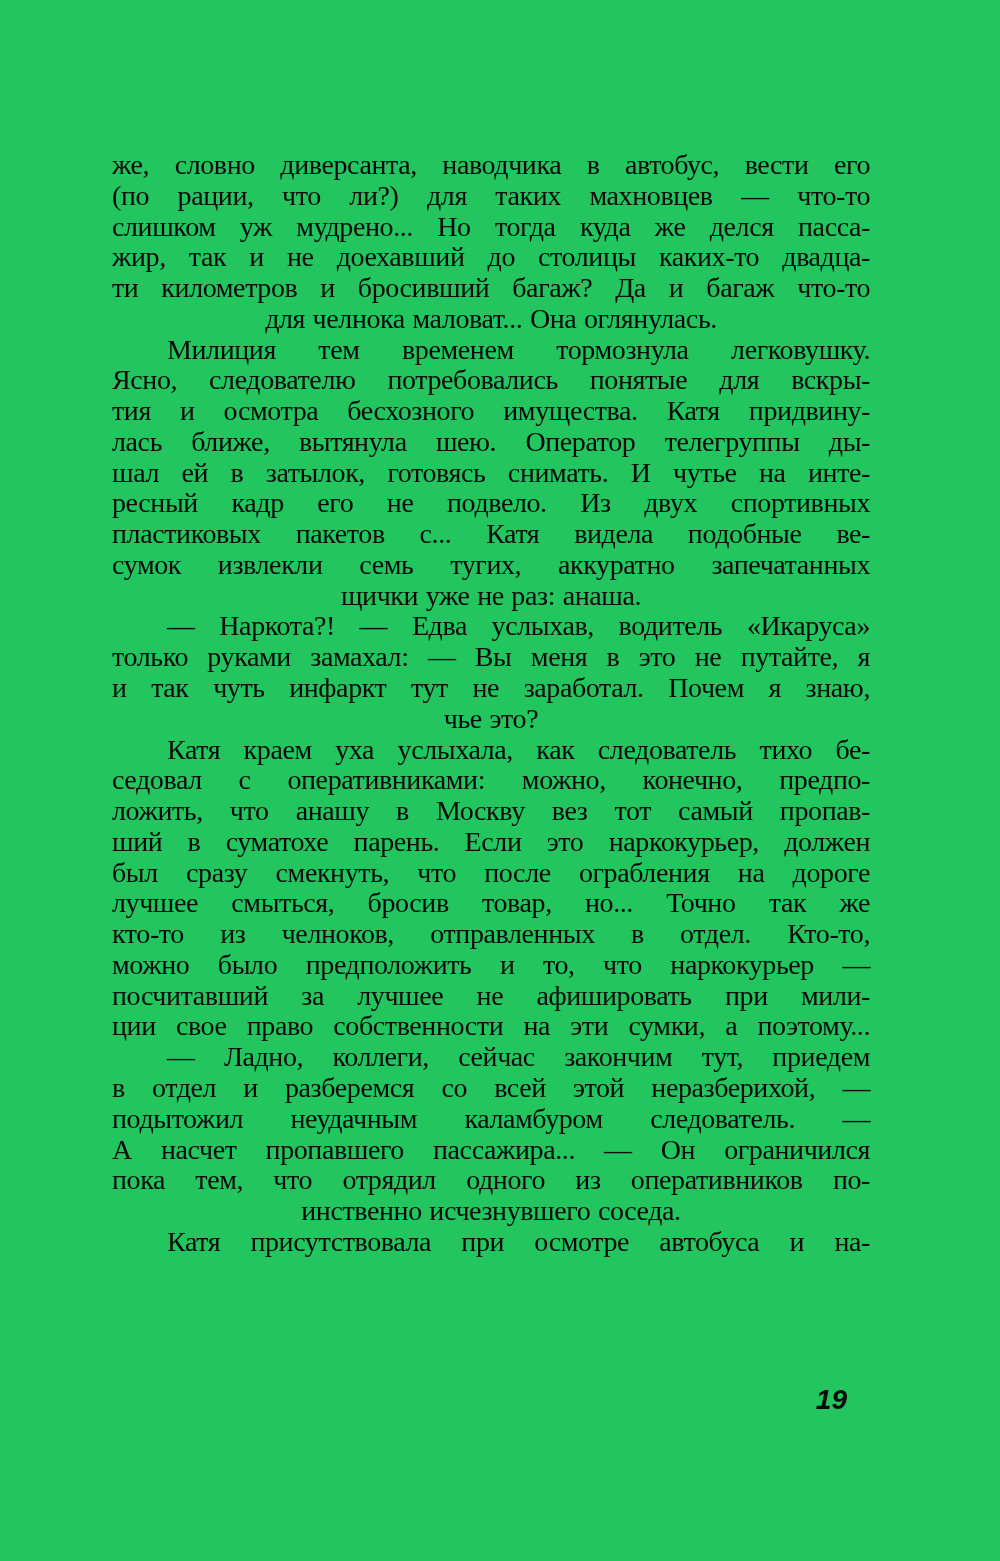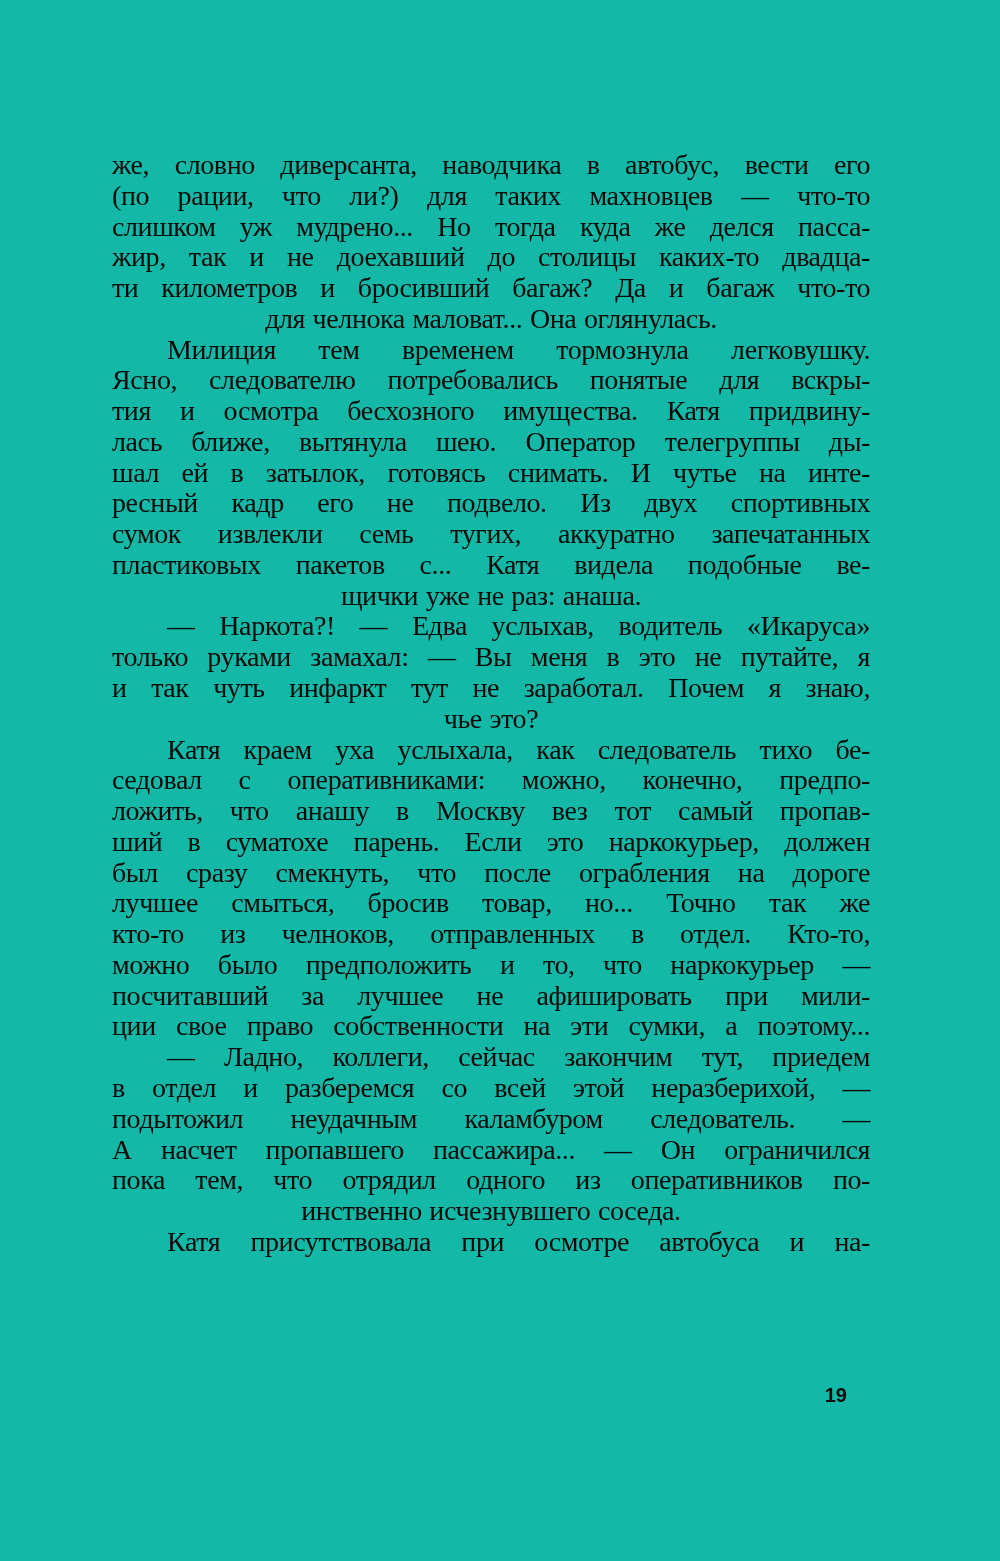--- a/index.html
+++ b/index.html
@@ -4,21 +4,21 @@
 <style>
   html, body {
     margin: 0;
     padding: 0;
     background: #ffffff;
   }
   .book-page {
     position: relative;
     width: 1000px;
     height: 1561px;
-    background: #14b8a6;
+    background: #22c55e;
     overflow: hidden;
     font-family: "Liberation Serif", serif;
   }
   .text-block {
     position: absolute;
     left: 112px;
     top: 150px;
     width: 758px;
     color: #0a0a0a;
   }
@@ -40,22 +40,23 @@
   }
   .text-line.first-indent {
     text-indent: 55px;
   }
   .page-number {
     position: absolute;
     top: 1384px;
     right: 153px;
     font-family: "Liberation Sans", sans-serif;
     font-weight: bold;
-    font-size: 20px;
+    font-size: 28px;
     color: #0a0a0a;
+    font-style: italic;
   }
 </style>
 </head>
 <body>
 
 <div class="book-page">
   <div class="text-block" id="text-block">
       <div class="paragraph">
         <div class="text-line j">же, словно диверсанта, наводчика в автобус, вести его</div>
         <div class="text-line j">(по рации, что ли?) для таких махновцев — что-то</div>
@@ -64,22 +65,22 @@
         <div class="text-line j">ти километров и бросивший багаж? Да и багаж что-то</div>
         <div class="text-line">для челнока маловат... Она оглянулась.</div>
       </div>
       <div class="paragraph">
         <div class="text-line j first-indent">Милиция тем временем тормознула легковушку.</div>
         <div class="text-line j">Ясно, следователю потребовались понятые для вскры-</div>
         <div class="text-line j">тия и осмотра бесхозного имущества. Катя придвину-</div>
         <div class="text-line j">лась ближе, вытянула шею. Оператор телегруппы ды-</div>
         <div class="text-line j">шал ей в затылок, готовясь снимать. И чутье на инте-</div>
         <div class="text-line j">ресный кадр его не подвело. Из двух спортивных</div>
+        <div class="text-line j">пластиковых пакетов с... Катя видела подобные ве-</div>
         <div class="text-line j">сумок извлекли семь тугих, аккуратно запечатанных</div>
-        <div class="text-line j">пластиковых пакетов с... Катя видела подобные ве-</div>
         <div class="text-line">щички уже не раз: анаша.</div>
       </div>
       <div class="paragraph">
         <div class="text-line j first-indent">— Наркота?! — Едва услыхав, водитель «Икаруса»</div>
         <div class="text-line j">только руками замахал: — Вы меня в это не путайте, я</div>
         <div class="text-line j">и так чуть инфаркт тут не заработал. Почем я знаю,</div>
         <div class="text-line">чье это?</div>
       </div>
       <div class="paragraph">
         <div class="text-line j first-indent">Катя краем уха услыхала, как следователь тихо бе-</div>

